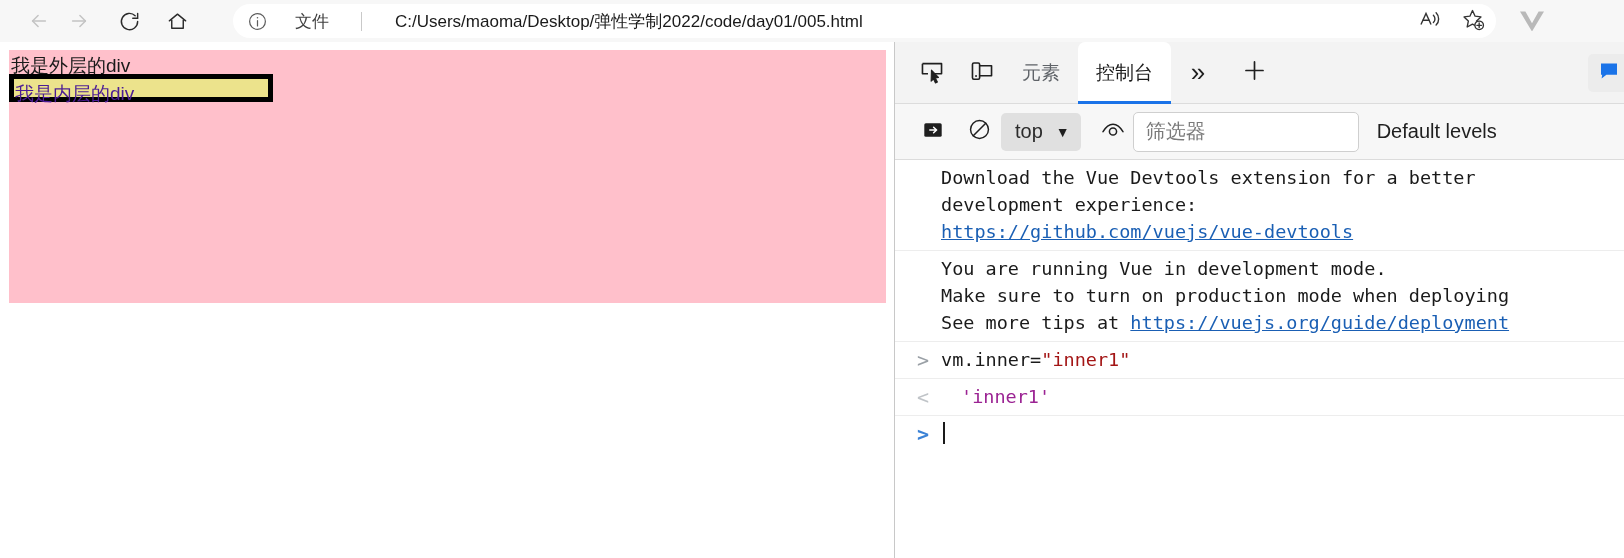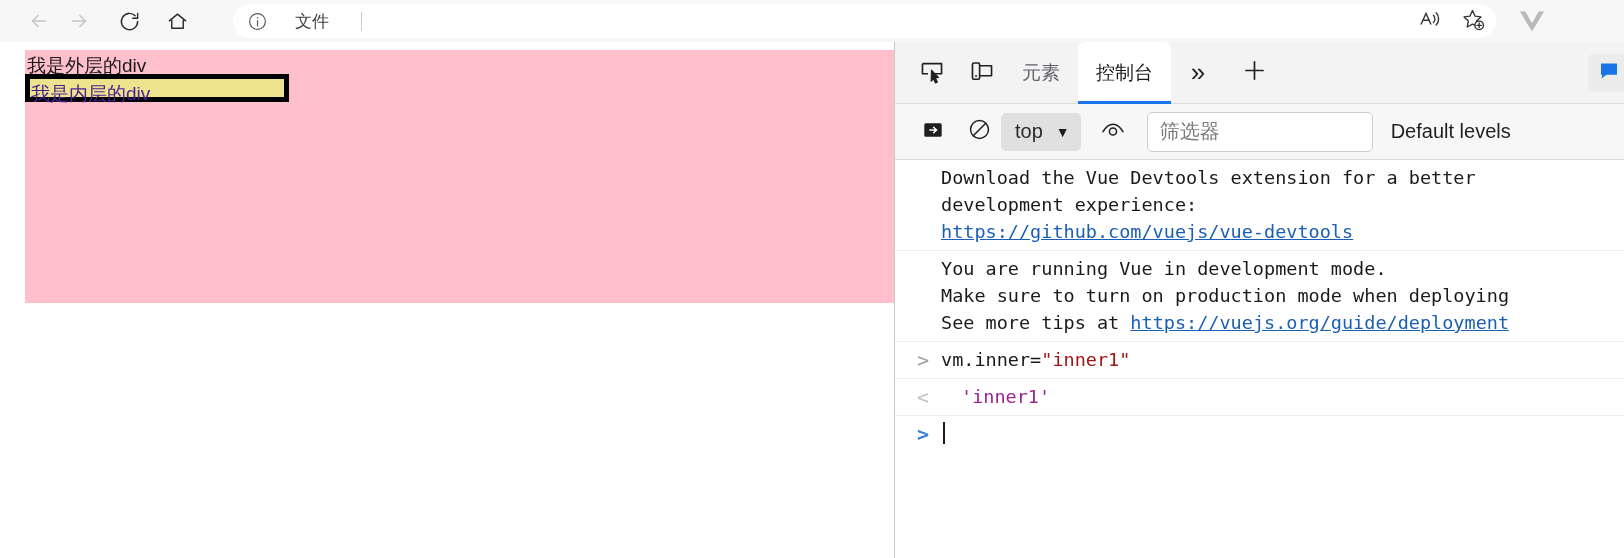--- a/index.html
+++ b/index.html
@@ -72,21 +72,21 @@
   }
 
   
   .viewport {
     position: absolute; left: 0; top: 42px;
     width: 894px; height: 516px;
     background: #ffffff;
     overflow: hidden;
   }
   .outer-div {
-    position: absolute; left: 25px; top: 8px;
+    position: absolute; left: 9px; top: 8px;
     width: 877px; height: 253px;
     background: #ffc0cb;
     padding-top: 2px;
   }
   .outer-label {
     font-size: 19px; color: #1a1a1a; line-height: 28px;
     padding-left: 2px;
     font-family: "Liberation Sans", sans-serif;
   }
   .inner-div {
@@ -189,21 +189,20 @@
     padding: 0 11px 0 14px;
     margin-left: 2px; gap: 13px;
   }
   .ctx-label {
     font-size: 20px; color: #2b2b2b;
     font-family: "Liberation Sans", sans-serif;
   }
   .ctx-caret { font-size: 14px; color: #1f1f1f; line-height: 1; }
   .filter-input {
     height: 40px; width: 226px;
-    margin-left: 14px;
     background: #ffffff;
     border: 1px solid #cfcfcf;
     border-radius: 5px;
     display: flex; align-items: center;
     padding-left: 12px;
   }
   .filter-placeholder {
     font-size: 20px; color: #7a7a7a;
     font-family: "Liberation Sans", sans-serif;
   }
@@ -300,20 +299,21 @@
     <div class="addr-wrap">
       <span class="addr-info-icon">
         <svg width="21" height="21" viewBox="0 0 24 24" fill="none" stroke="currentColor" stroke-width="1.4">
           <circle cx="12" cy="12" r="9"></circle>
           <path d="M12 11v6" stroke-linecap="round"></path>
           <circle cx="12" cy="7.8" r="0.9" fill="currentColor" stroke="none"></circle>
         </svg>
       </span>
       <span class="addr-scheme">文件</span>
       <span class="addr-sep"></span>
+      <span class="addr-url">C:/Users/maoma/Desktop/弹性学制2022/code/day01/005.html</span>
 
       <div class="addr-right">
         <div class="icon-btn">
           <span>
             <svg width="24" height="24" viewBox="0 0 24 24" fill="none" stroke="currentColor" stroke-width="1.4" stroke-linecap="round">
               <path d="M3.2 17 8 6.4 12.8 17"></path>
               <path d="M5.1 13.2h5.8"></path>
               <path d="M15.4 8.2a5.2 5.2 0 0 1 0 7.4"></path>
               <path d="M18.1 5.8a8.6 8.6 0 0 1 0 12.2"></path>
             </svg>

